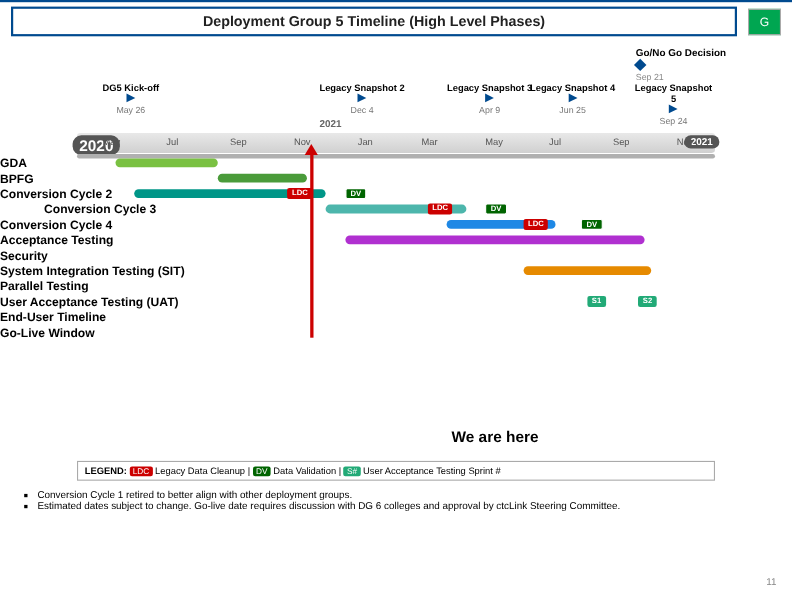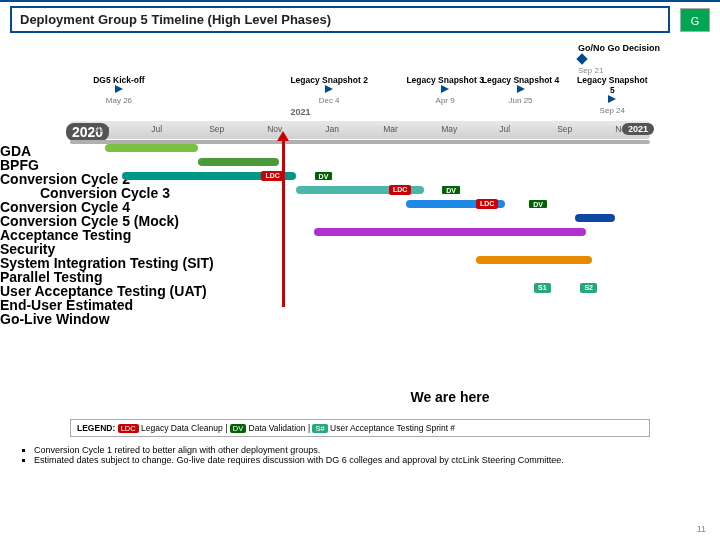--- a/index.html
+++ b/index.html
@@ -1,40 +1,40 @@
 <!DOCTYPE html>
 <html><head>
 <meta charset="utf-8">
 <style>
 * { margin: 0; padding: 0; box-sizing: border-box; }
 body { font-family: Arial, sans-serif; background: #fff; width: 720px; height: 540px; position: relative; }
 
 .header-bar { display: flex; align-items: center; padding: 4px 10px; border-top: 2px solid #004a8f; }
-.header-title { flex: 1; text-align: left; font-weight: bold; font-size: 13px; color: #222; border: 2px solid #004a8f; padding: 4px 8px; background: #fff; }
+.header-title { flex: 1; text-align: center; font-weight: bold; font-size: 13px; color: #222; border: 2px solid #004a8f; padding: 4px 8px; background: #fff; }
 .status-box { width: 30px; height: 24px; border: 1px solid #aaa; background: #00a651; color: #fff; text-align: center; line-height: 24px; font-size: 11px; margin-left: 10px; }
 
 .chart-area { position: relative; height: 340px; margin: 6px 70px 0 70px; }
 .gonogo { position: absolute; right: -10px; top: 0; font-size: 9px; text-align: left; }
 .gonogo .lbl { font-weight: bold; }
 .gonogo .date { color: #888; font-size: 8px; }
 .gonogo .diamond { width: 8px; height: 8px; background: #004a8f; transform: rotate(45deg); margin: 2px 0; }
 
 .milestones { position: absolute; top: 32px; left: 0; right: 0; height: 40px; text-align: center; }
 .ms { position: absolute; font-size: 8.5px; }
 .ms .flag { width: 0; height: 0; border-left: 8px solid #004a8f; border-top: 4px solid transparent; border-bottom: 4px solid transparent; display: inline-block; }
 .ms .lbl { font-weight: bold; display: block; }
 .ms .date { color: #777; font-size: 8px; }
 
 .axis { position: absolute; top: 78px; left: 0; right: 0; height: 18px; background: linear-gradient(#e8e8e8,#d0d0d0); border-radius: 3px; display: flex; align-items: center; }
 .axis .yearcap-l { position: absolute; left: -4px; top: 2px; font-size: 14px; font-weight: bold; color: #fff; background: #555; padding: 1px 6px; border-radius: 8px; }
 .axis .yearcap-r { position: absolute; right: -4px; top: 2px; font-size: 9px; font-weight: bold; color: #fff; background: #555; padding: 1px 6px; border-radius: 8px; }
 .axis .midyear { position: absolute; left: 38%; top: -14px; font-size: 9px; font-weight: bold; color: #666; }
 .axis .tick { position: absolute; font-size: 8.5px; color: #555; top: 3px; }
 
-.track-label { position: absolute; left: -70px; font-size: 14px; font-weight: bold; white-space: nowrap; }
+.track-label { position: absolute; left: -70px; font-size: 11px; font-weight: bold; white-space: nowrap; }
 .bar { position: absolute; height: 8px; border-radius: 4px; }
 .marker { position: absolute; height: 10px; font-size: 7px; color: #fff; padding: 0 4px; border-radius: 2px; font-weight: bold; line-height: 10px; }
 .ldc { background: #c00; }
 .dv { background: #006400; border: 1px solid #fff; }
 .s-badge { background: #2a7; }
 
 .rows { position: absolute; top: 100px; left: 0; right: 0; bottom: 10px; }
 .row { position: relative; height: 14px; }
 
 .we-arrow { position: absolute; left: 212px; top: 96px; width: 3px; height: 168px; background: #c00; }
@@ -131,44 +131,40 @@
         <div class="marker ldc" style="left: 55%; top: 0px;">LDC</div>
         <div class="marker dv" style="left: 64%; top: 0px;">DV</div>
       </div>
       <div class="row">
         <div class="track-label" style="top: 0px;">Conversion Cycle 4</div>
         <div class="bar c-blue3" style="left: 58%; width: 17%; top: 1px;"></div>
         <div class="marker ldc" style="left: 70%; top: 0px;">LDC</div>
         <div class="marker dv" style="left: 79%; top: 0px;">DV</div>
       </div>
       <div class="row">
-        <div class="track-label" style="top: 0px;">Conversion Cycle 5 (Mock)</div>
-        <div class="bar c-blue4" style="left: 87%; width: 7%; top: 1px;"></div>
-      </div>
-      <div class="row">
         <div class="track-label" style="top: 0px;">Acceptance Testing</div>
         <div class="bar c-purple" style="left: 42%; width: 47%; top: 1px;"></div>
       </div>
       <div class="row">
         <div class="track-label" style="top: 0px;">Security</div>
       </div>
       <div class="row">
         <div class="track-label" style="top: 0px;">System Integration Testing (SIT)</div>
         <div class="bar c-orange" style="left: 70%; width: 20%; top: 1px;"></div>
       </div>
       <div class="row">
         <div class="track-label" style="top: 0px;">Parallel Testing</div>
       </div>
       <div class="row">
         <div class="track-label" style="top: 0px;">User Acceptance Testing (UAT)</div>
         <div class="marker s-badge" style="left: 80%; top: 0px;">S1</div>
         <div class="marker s-badge" style="left: 88%; top: 0px;">S2</div>
       </div>
       <div class="row">
-        <div class="track-label" style="top: 0px;">End-User Estimated</div>
+        <div class="track-label" style="top: 0px;">End-User Timeline</div>
       </div>
       <div class="row">
         <div class="track-label" style="top: 0px;">Go-Live Window</div>
       </div>
     </div>
 
   <div class="we-arrow"></div>
 </div>
 
 <div class="we-here-wrap">

